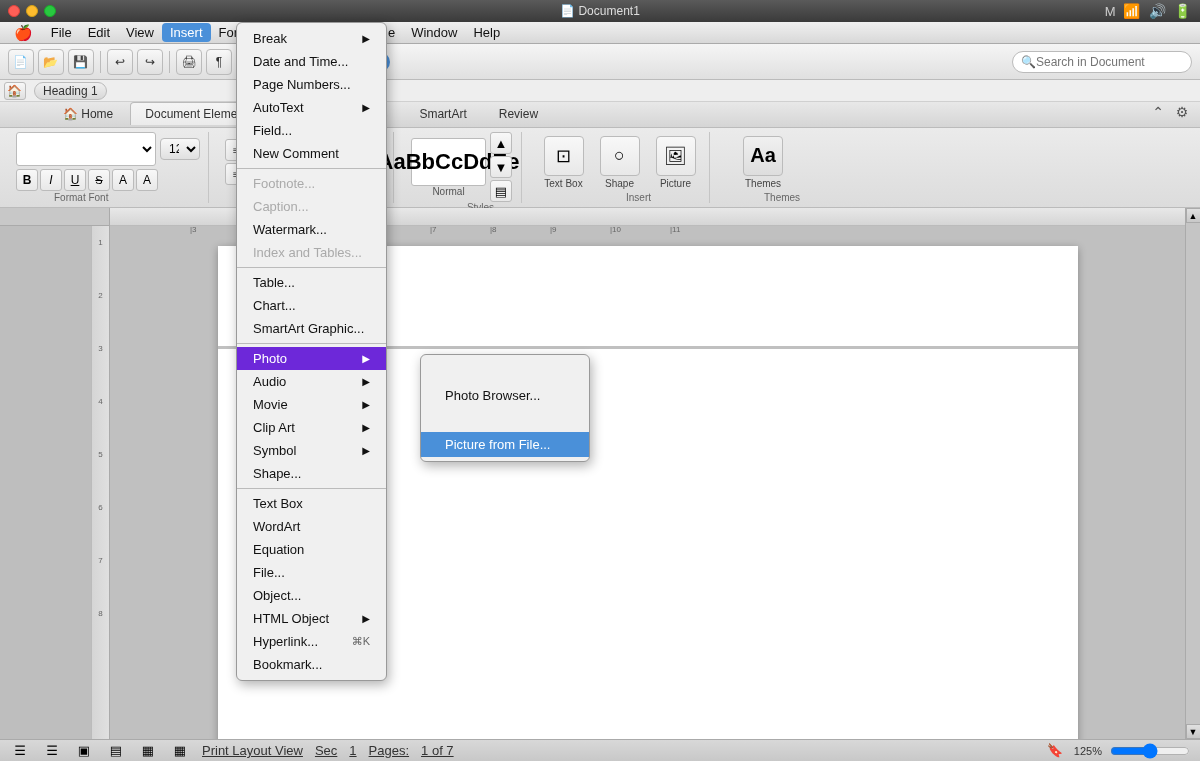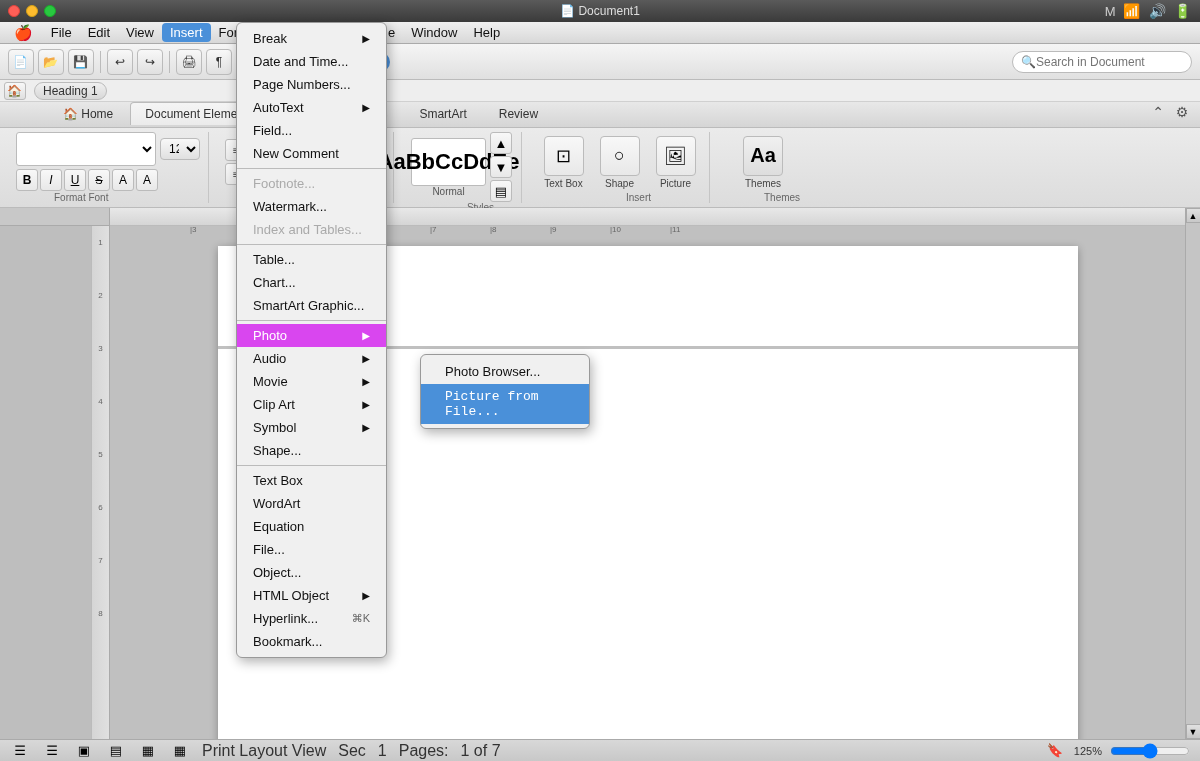--- a/index.html
+++ b/index.html
@@ -161,52 +161,52 @@
     }
     .scroll-track { flex: 1; background: #d0d0d0; }
 
     
     .status-bar {
       width: 100%; height: 22px; background: linear-gradient(to bottom, #d8d8d8, #c8c8c8);
       display: flex; align-items: center; padding: 0 10px; border-top: 1px solid #aaa;
       gap: 12px;
     }
     .status-icon { width: 20px; height: 20px; display: flex; align-items: center; justify-content: center; font-size: 13px; cursor: pointer; }
-    .status-text { font-size: 16px; color: #333; }
+    .status-text { font-size: 13px; color: #333; text-decoration: underline; }
     .status-right { margin-left: auto; display: flex; align-items: center; gap: 8px; }
     .zoom-slider { width: 80px; height: 10px; }
     .zoom-value { font-size: 11px; color: #333; }
 
     
     .insert-menu {
       position: fixed; top: 22px; left: 236px; width: 151px;
       background: #f0f0f0; border: 1px solid #999; border-radius: 6px;
       box-shadow: 2px 4px 12px rgba(0,0,0,0.3); z-index: 200; padding: 4px 0;
     }
     .menu-dropdown-item {
       padding: 4px 16px; font-size: 13px; color: #111; cursor: pointer;
       display: flex; align-items: center; justify-content: space-between; position: relative;
     }
-    .menu-dropdown-item.active { background: #d946ef; color: white; align-items: center; }
+    .menu-dropdown-item.active { background: #6d28d9; color: white; align-items: center; }
     .menu-dropdown-item.disabled { color: #aaa; cursor: default; }
     .menu-separator { height: 1px; background: #bbb; margin: 3px 0; }
     .menu-arrow { font-size: 10px; }
     .menu-shortcut { font-size: 11px; color: #666; }
     .menu-dropdown-item.active .menu-arrow { color: white; }
 
     
     .photo-submenu {
       position: fixed; top: 354px; left: 420px; width: 170px;
       background: #f0f0f0; border: 1px solid #999; border-radius: 6px;
       box-shadow: 2px 4px 12px rgba(0,0,0,0.3); z-index: 300; padding: 4px 0;
     }
     .submenu-item {
-      padding: 5px 24px; font-size: 13px; color: #111; cursor: pointer;
-    }
-    .submenu-item.highlighted { background: #4a90d9; color: white; font-family: Liberation Mono, monospace; }
+      padding: 5px 24px; font-size: 13px; color: #111; cursor: pointer; margin-top: 24px;
+    }
+    .submenu-item.highlighted { background: #4a90d9; color: white; }
 
     
     .app-container { display: flex; flex-direction: column; height: 761px; }
     .content-area { display: flex; flex: 1; overflow: hidden; }
 
     
     .ribbon-nav {
       width: 100%; height: 22px; background: #eeeeee;
       display: flex; align-items: center; padding: 0 4px; gap: 2px; border-bottom: 1px solid #d0d0d0;
     }
@@ -496,20 +496,23 @@
   <div class="menu-dropdown-item">
     <span>Field...</span>
   </div>
   <div class="menu-dropdown-item">
     <span>New Comment</span>
   </div>
   <div class="menu-separator"></div>
   <div class="menu-dropdown-item disabled">
     <span>Footnote...</span>
   </div>
+  <div class="menu-dropdown-item disabled">
+    <span>Caption...</span>
+  </div>
   <div class="menu-dropdown-item">
     <span>Watermark...</span>
   </div>
   <div class="menu-dropdown-item disabled">
     <span>Index and Tables...</span>
   </div>
   <div class="menu-separator"></div>
   <div class="menu-dropdown-item">
     <span>Table...</span>
   </div>

